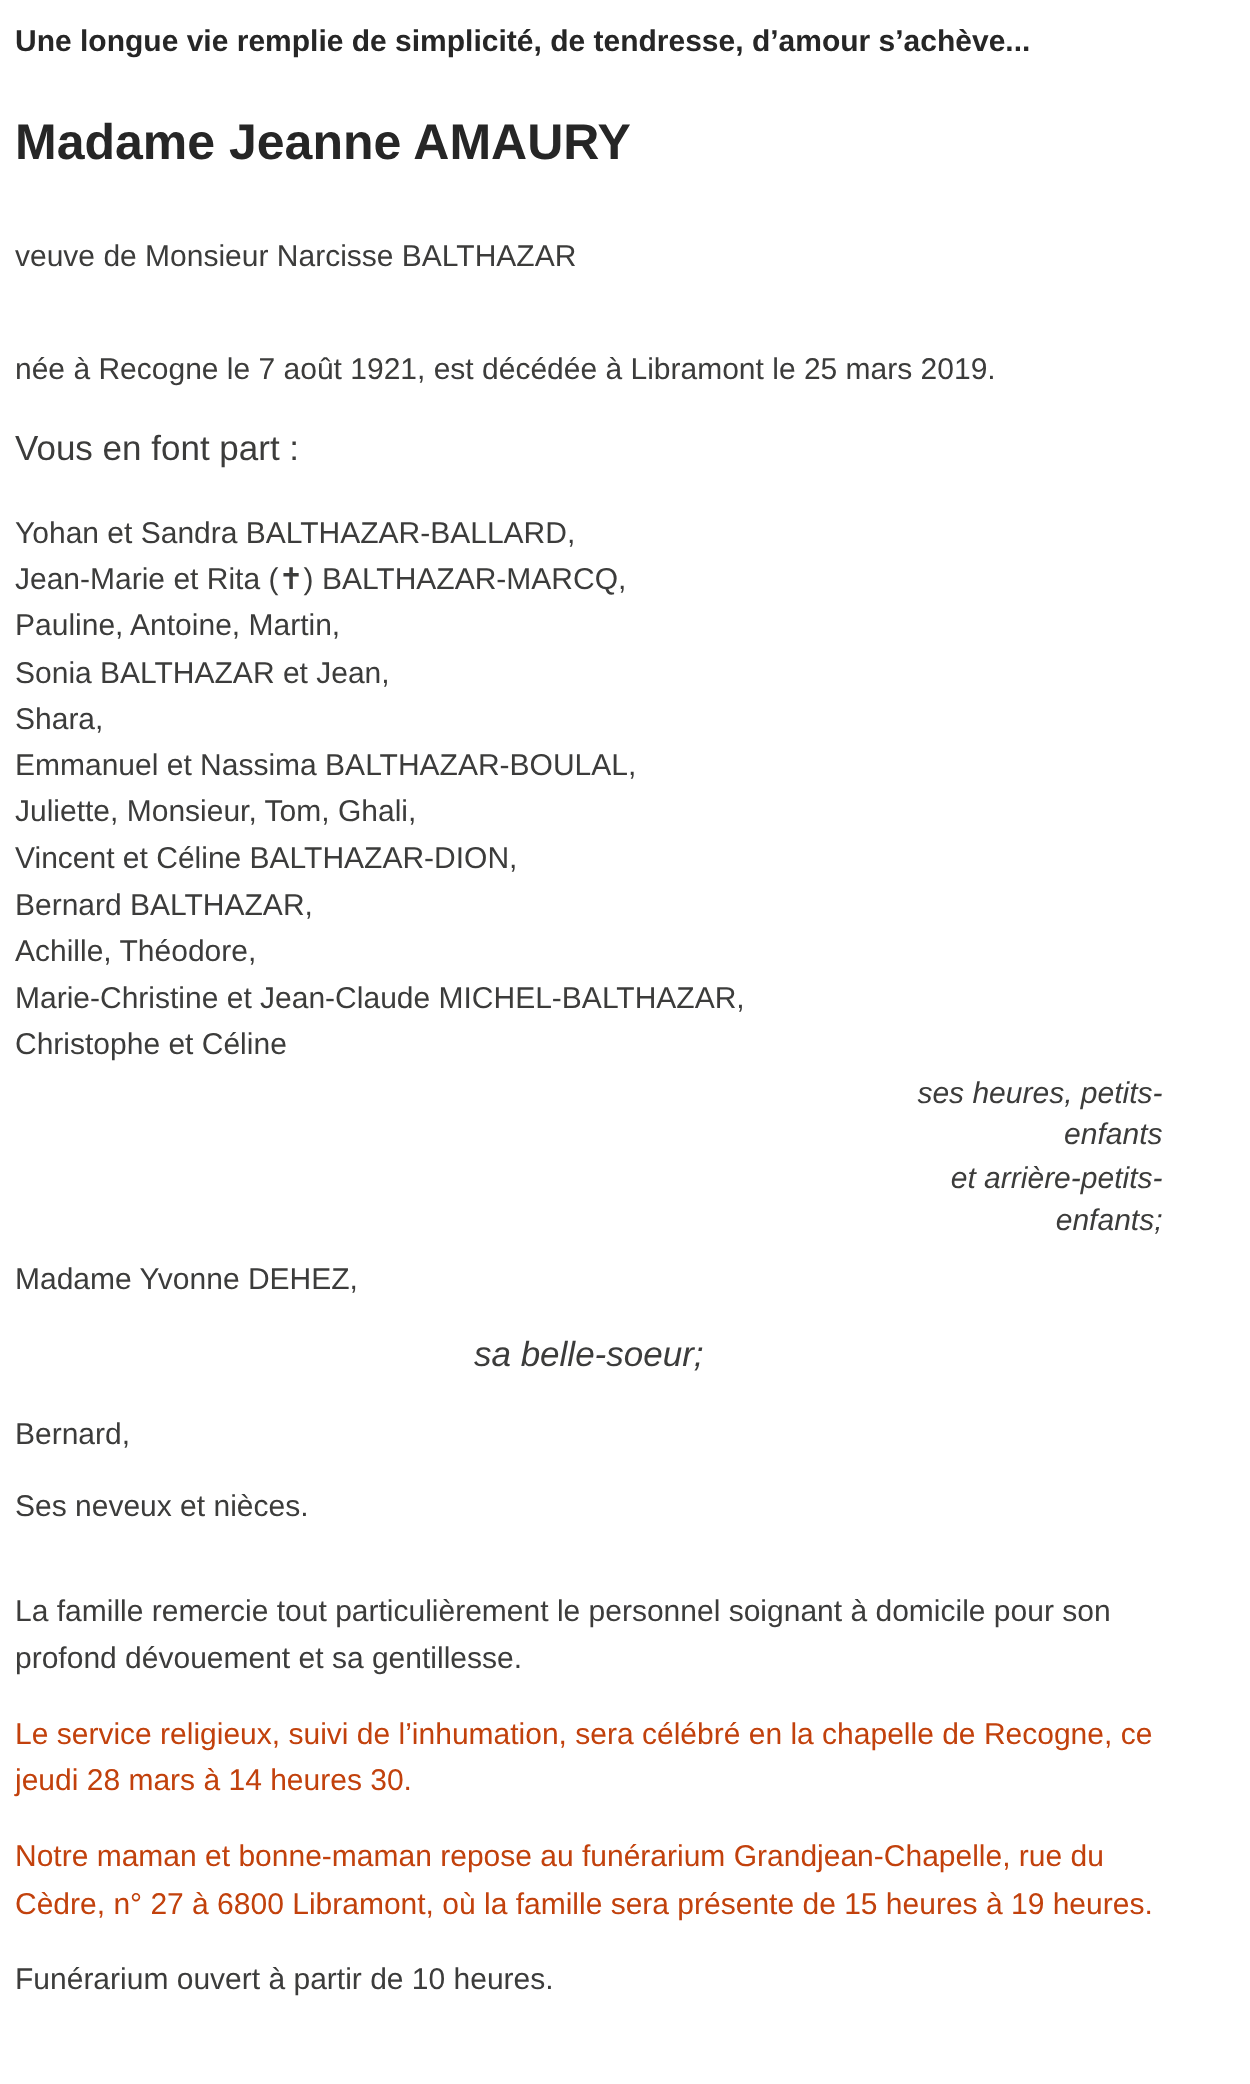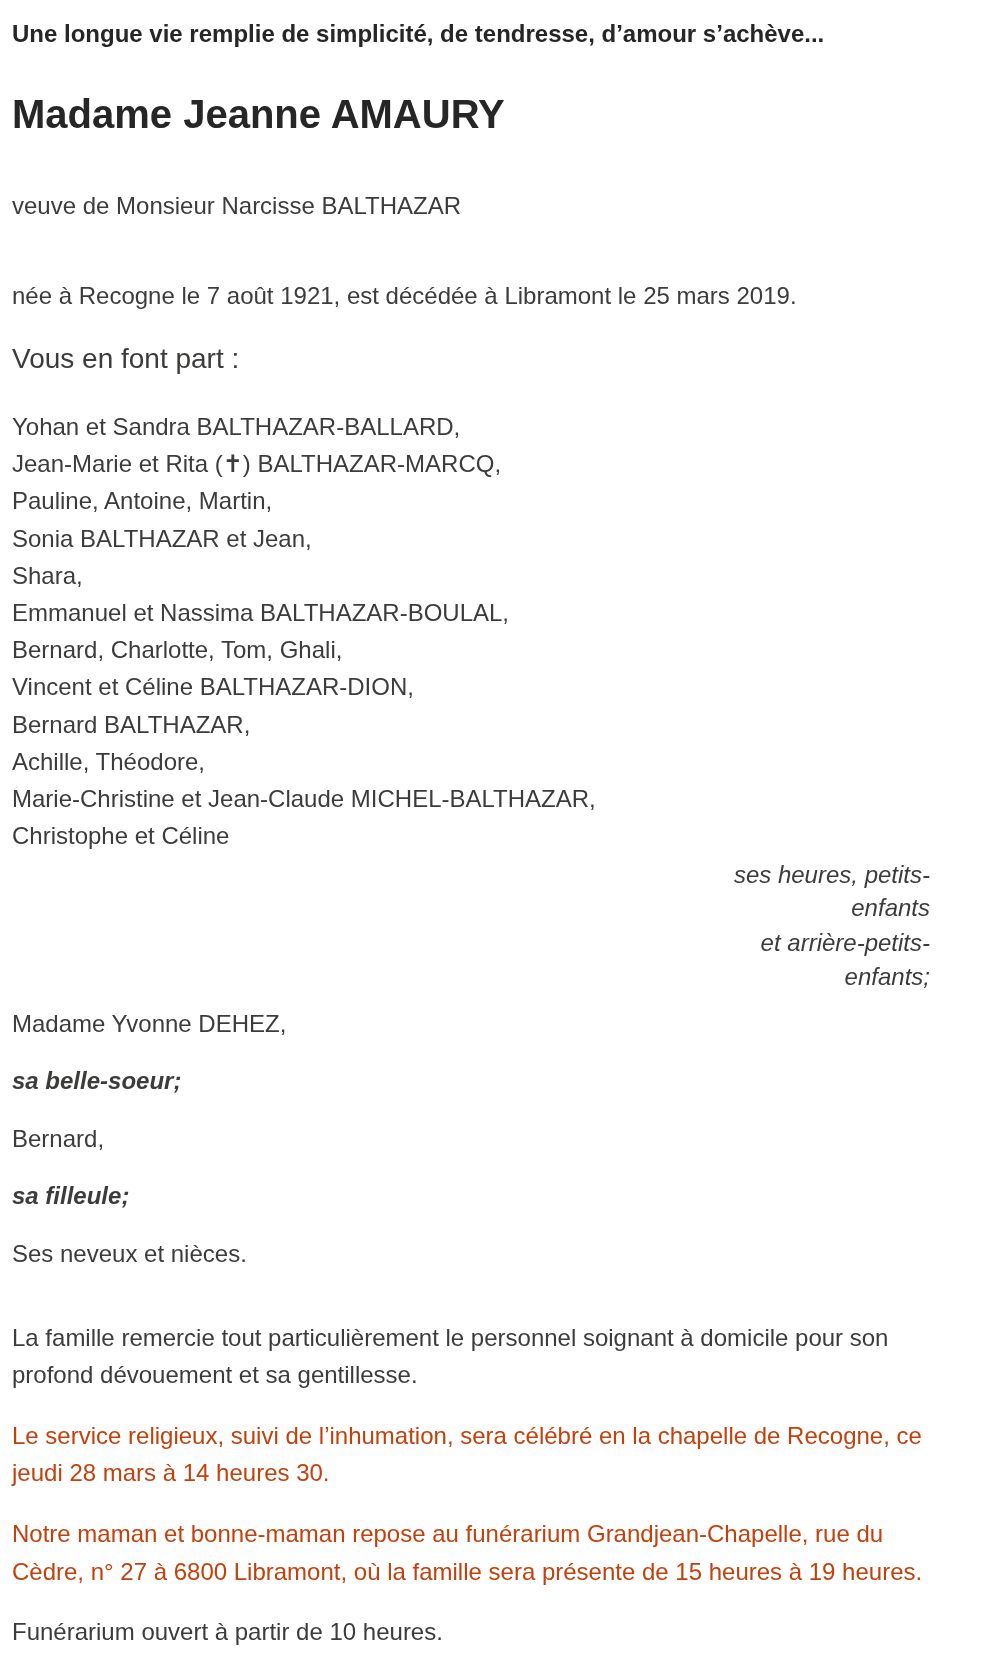--- a/index.html
+++ b/index.html
@@ -69,25 +69,24 @@
   .roles-block p {
     margin: 0 0 2px 0;
   }
   .left-name {
     font-size: 24px;
     line-height: 1.4;
     margin-top: 14px;
   }
   .right-role {
     font-style: italic;
-    font-size: 24px;
-    text-align: left;
+    font-size: 28px;
+    text-align: center;
     line-height: 1.4;
     margin-top: 2px;
-    font-weight: bold;
   }
   .nephews {
     font-size: 24px;
     line-height: 1.4;
     margin-top: 12px;
   }
   .paragraph {
     font-size: 24px;
     line-height: 1.55;
     margin-top: 48px;
@@ -118,38 +117,37 @@
 
   <p class="announce">Vous en font part :</p>
 
   <div class="family-list">
     <div class="family-line">Yohan et Sandra BALTHAZAR-BALLARD,</div>
     <div class="family-line">Jean-Marie et Rita (✝) BALTHAZAR-MARCQ,</div>
     <div class="family-line">Pauline, Antoine, Martin,</div>
     <div class="family-line">Sonia BALTHAZAR et Jean,</div>
     <div class="family-line">Shara,</div>
     <div class="family-line">Emmanuel et Nassima BALTHAZAR-BOULAL,</div>
-    <div class="family-line">Bernard, Charlotte, Tom, Ghali,</div>
+    <div class="family-line">Juliette, Monsieur, Tom, Ghali,</div>
     <div class="family-line">Vincent et Céline BALTHAZAR-DION,</div>
     <div class="family-line">Bernard BALTHAZAR,</div>
     <div class="family-line">Achille, Théodore,</div>
     <div class="family-line">Marie-Christine et Jean-Claude MICHEL-BALTHAZAR,</div>
     <div class="family-line">Christophe et Céline</div>
   </div>
 
   <div class="roles-block">
     <p>ses heures, petits-enfants</p>
     <p>et arrière-petits-enfants;</p>
   </div>
 
   <p class="left-name">Madame Yvonne DEHEZ,</p>
   <p class="right-role">sa belle-soeur;</p>
 
   <p class="left-name">Bernard,</p>
-  <p class="right-role">sa filleule;</p>
 
   <p class="nephews">Ses neveux et nièces.</p>
 
   <p class="paragraph">La famille remercie tout particulièrement le personnel soignant à domicile pour son profond dévouement et sa gentillesse.</p>
 
   <p class="paragraph bold">Le service religieux, suivi de l’inhumation, sera célébré en la chapelle de Recogne, ce jeudi 28 mars à 14 heures 30.</p>
 
   <p class="paragraph bold">Notre maman et bonne-maman repose au funérarium Grandjean-Chapelle, rue du Cèdre, n° 27 à 6800 Libramont, où la famille sera présente de 15 heures à 19 heures.</p>
 
   <p class="single-line">Funérarium ouvert à partir de 10 heures.</p>

